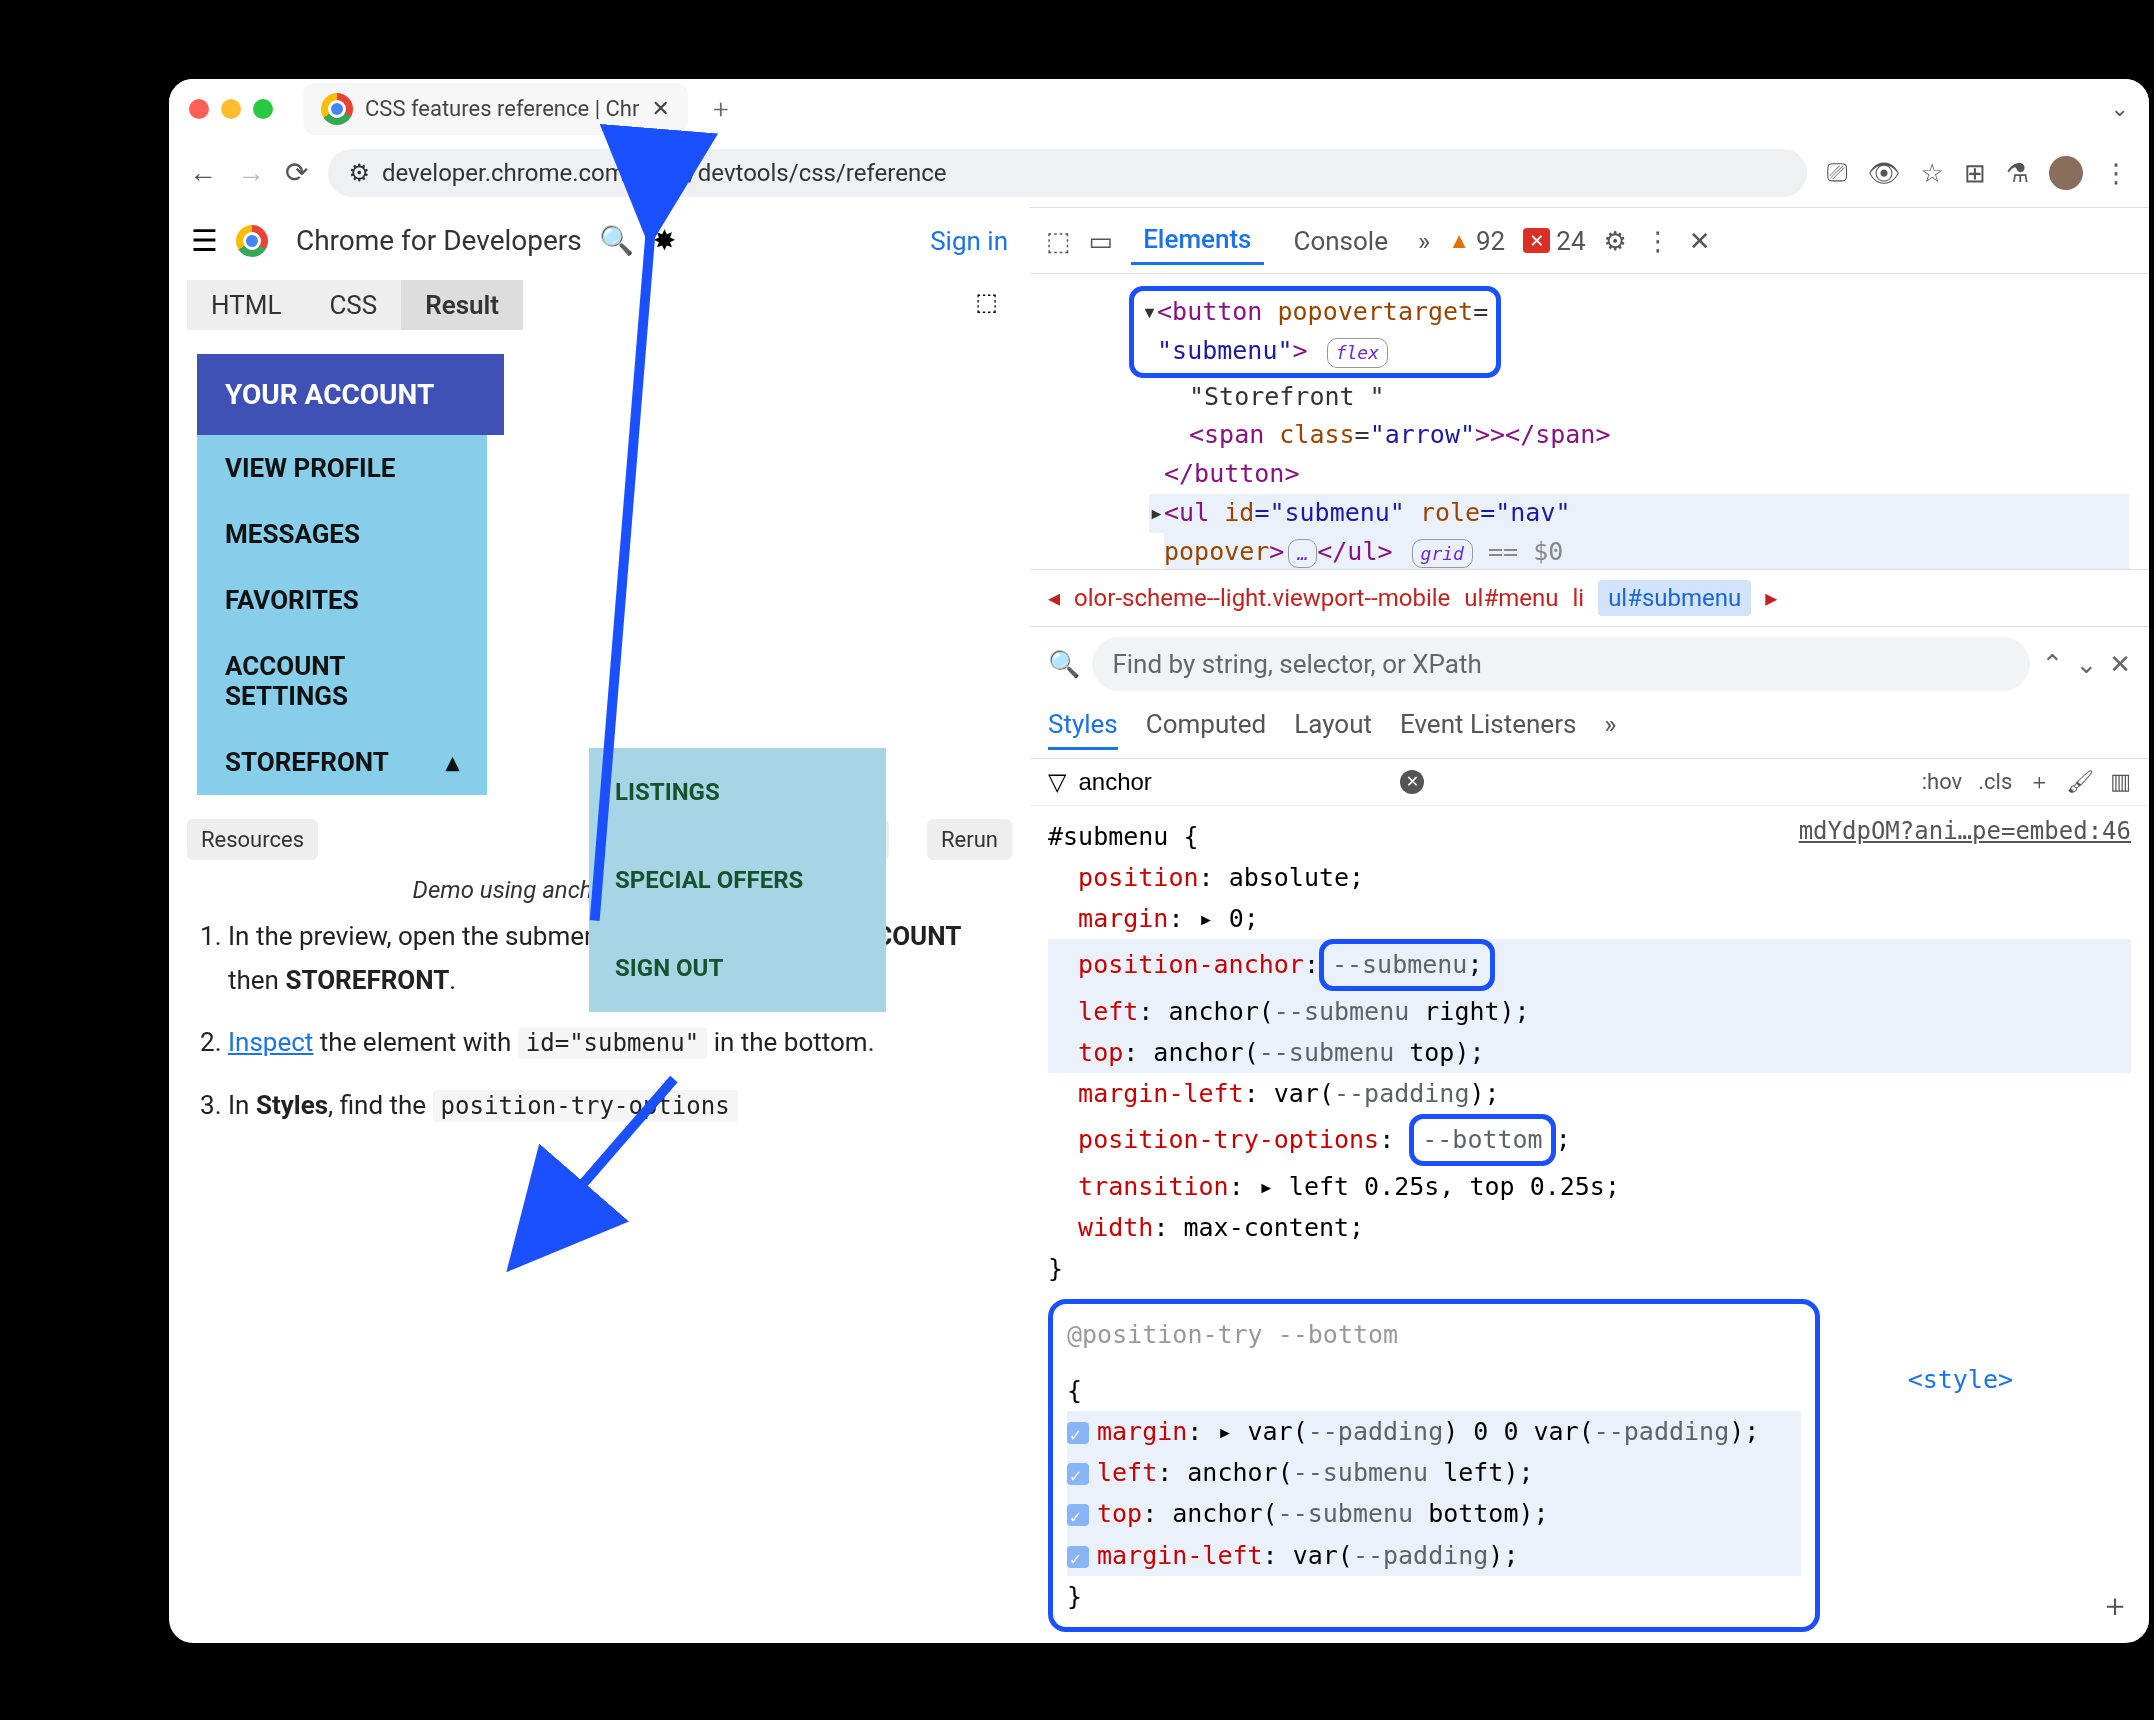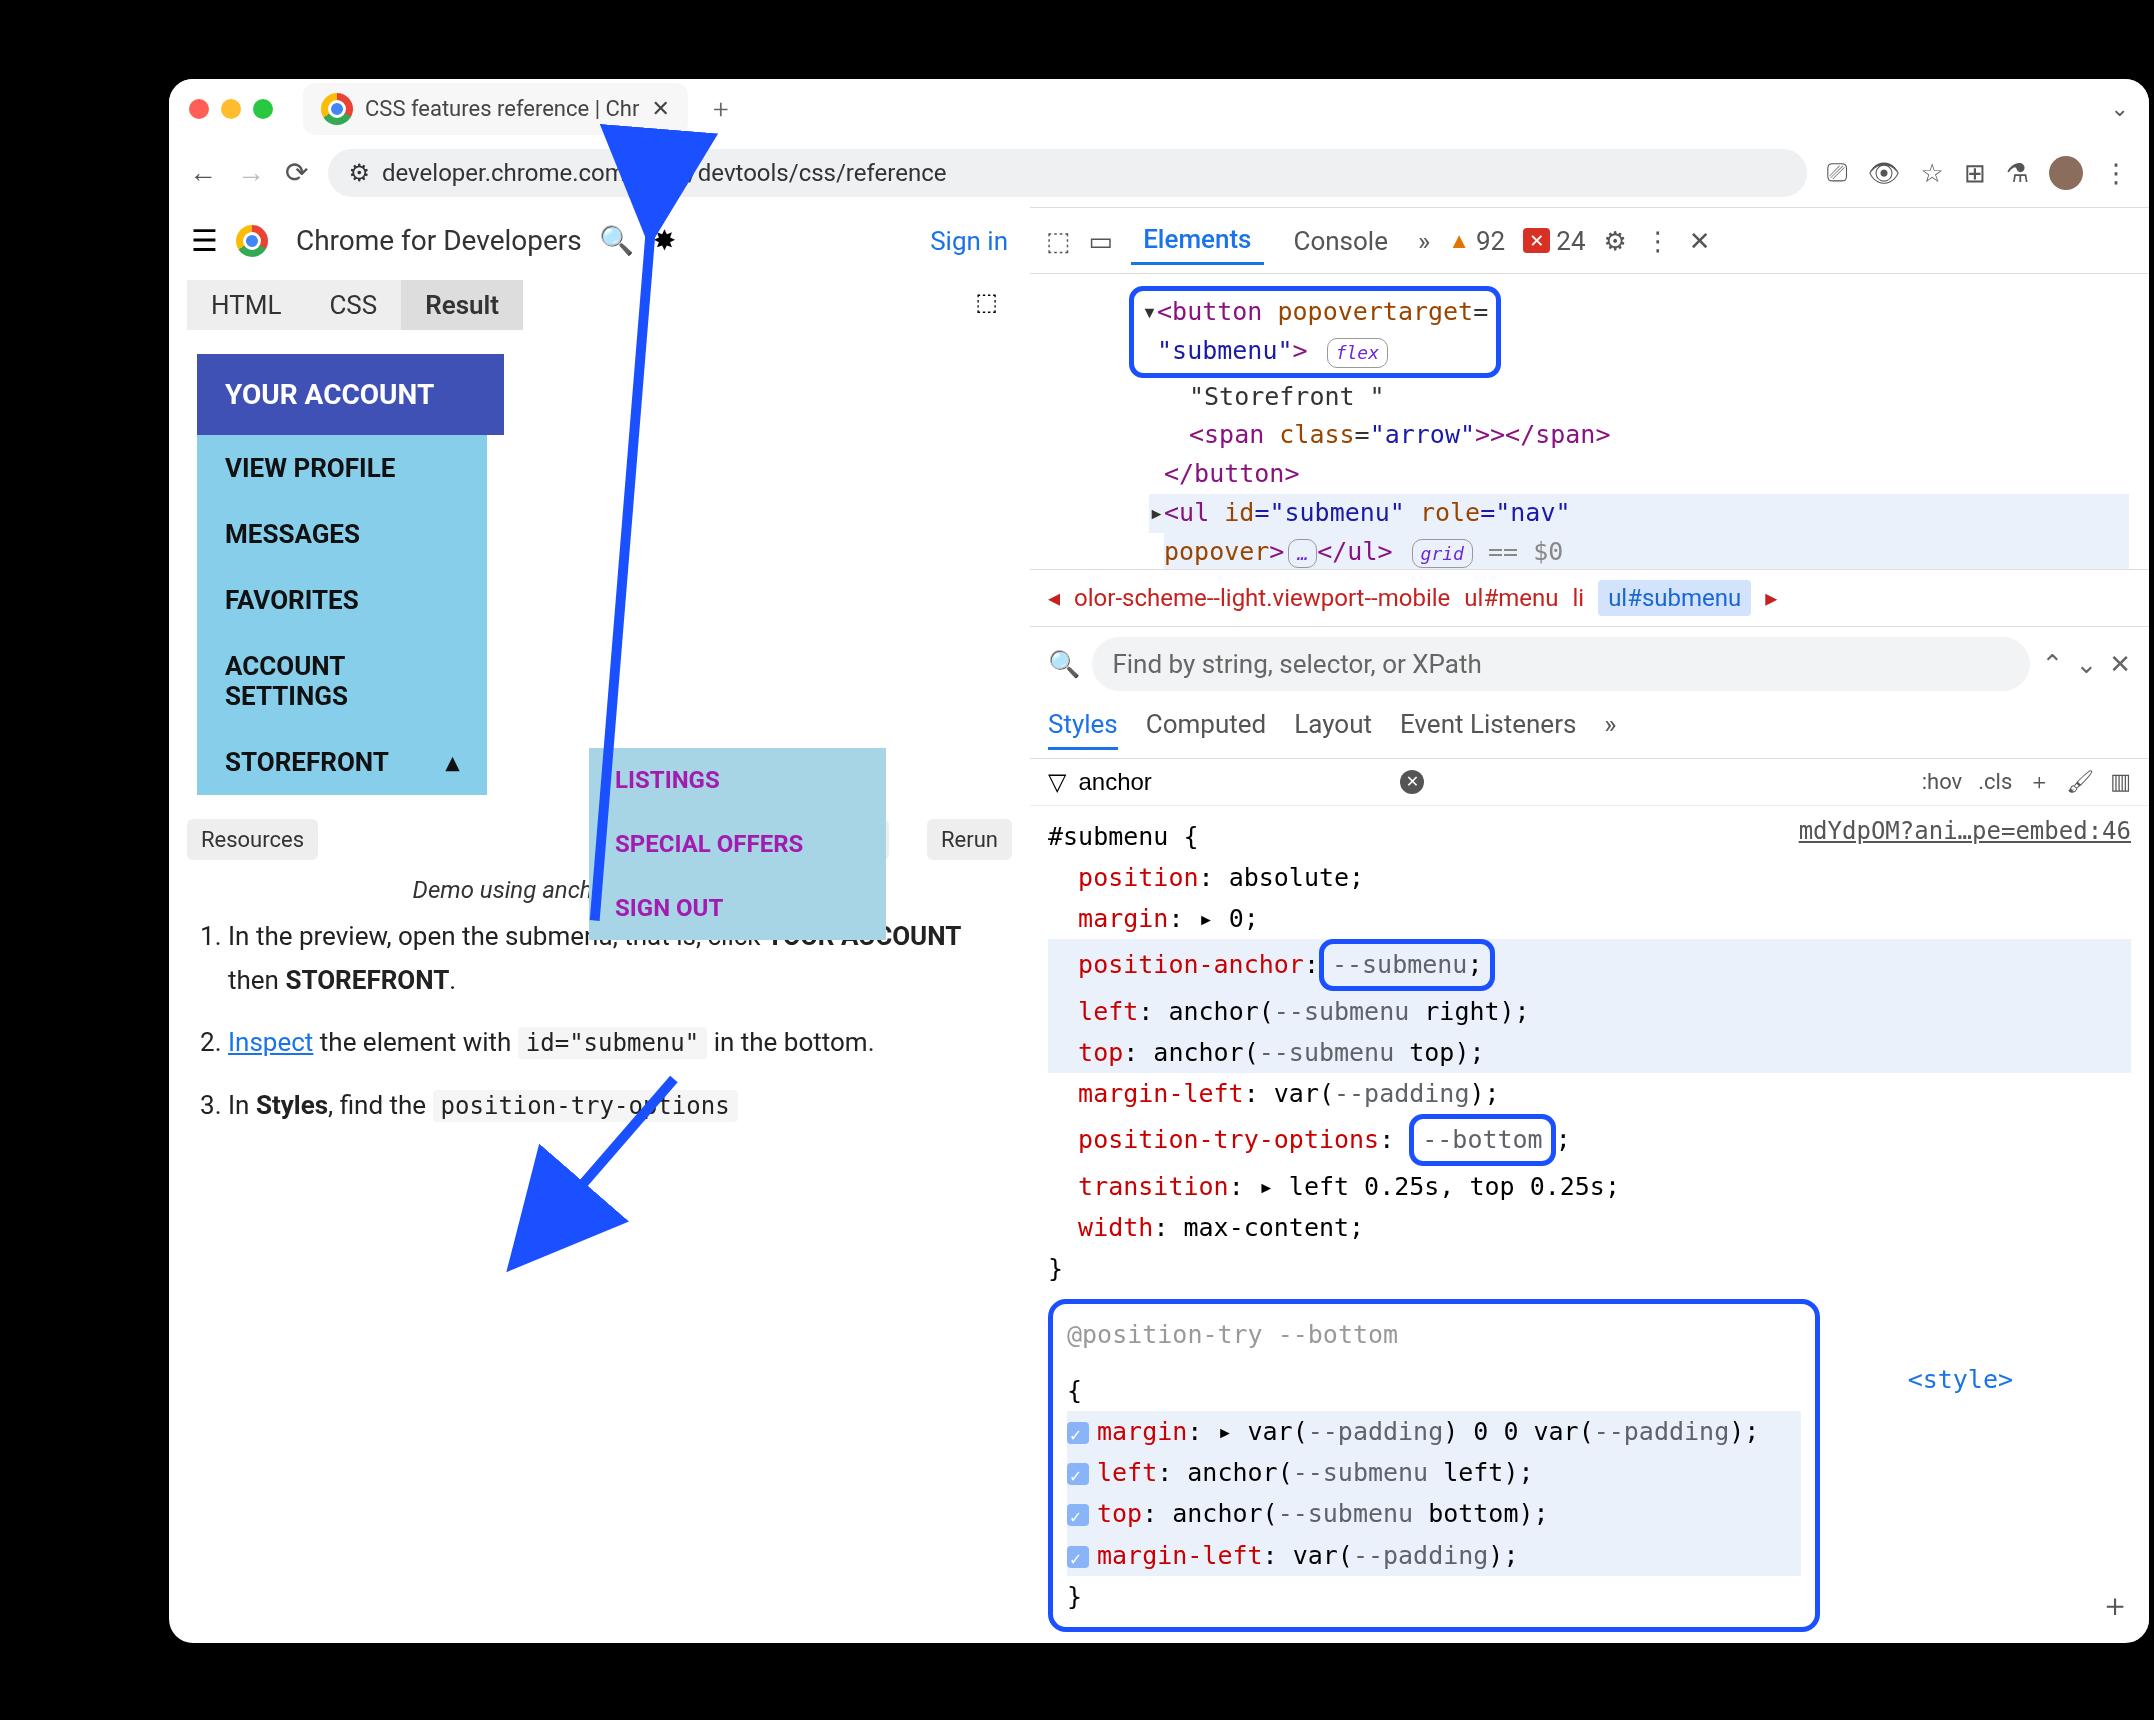--- a/index.html
+++ b/index.html
@@ -27,21 +27,21 @@
 .demo-tabs{display:flex;gap:0;margin:6px 18px;}
 .dtab{padding:10px 24px;font-size:26px;color:#333;background:#eee;}
 .dtab.active{background:#ddd;font-weight:600;}
 .codepen{margin-left:auto;padding:8px 14px;font-size:24px;}
 .demo{margin:6px 18px;padding:0;position:relative;}
 .menu1{margin:12px 10px;}
 .mh{background:#3f51b5;color:#fff;padding:24px 28px;font-size:28px;font-weight:700;width:307px;}
 .msub{background:#87ceeb;width:290px;}
 .mi{padding:18px 28px;font-size:26px;font-weight:700;color:#111;display:flex;justify-content:space-between;align-items:center;}
 .sub2{position:absolute;left:402px;top:406px;background:#a8d5e5;width:297px;}
-.si{padding:18px 26px;font-size:24px;font-weight:700;color:#a21caf;}
+.si{padding:30px 26px;font-size:24px;font-weight:700;color:#14532d;}
 .resbar{display:flex;align-items:center;gap:4px;margin:6px 18px;font-size:22px;color:#333;}
 .resbar .pill{background:#eee;padding:8px 14px;border-radius:6px;}
 .resbar .sp{flex:1;}
 .caption{text-align:center;font-style:italic;margin:10px 0;font-size:24px;color:#333;}
 .caption code{font-family:monospace;font-style:normal;background:#f5f5f5;padding:2px 8px;border-radius:4px;}
 .ol{padding:0 30px 0 59px;font-size:26px;color:#222;line-height:1.7;}
 .ol li{margin-bottom:18px;}
 .ol code{font-family:monospace;background:#f5f5f5;padding:2px 8px;border-radius:4px;font-size:24px;}
 .ol a{color:#1a73e8;}
 .right{flex:1;display:flex;flex-direction:column;background:#fff;border-top:1px solid #ddd;}

